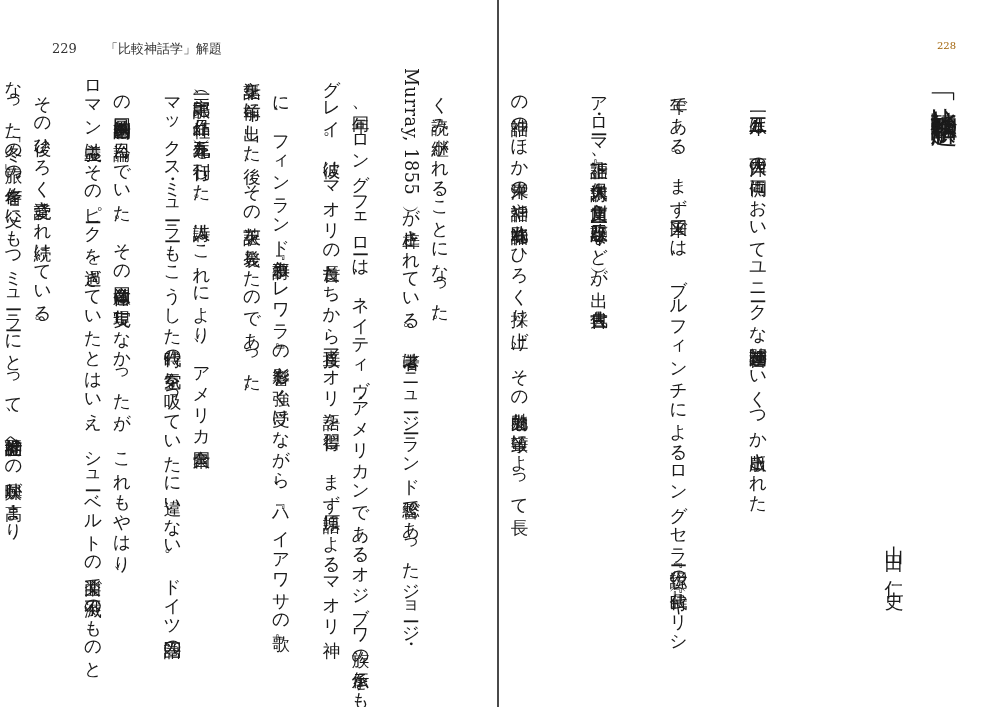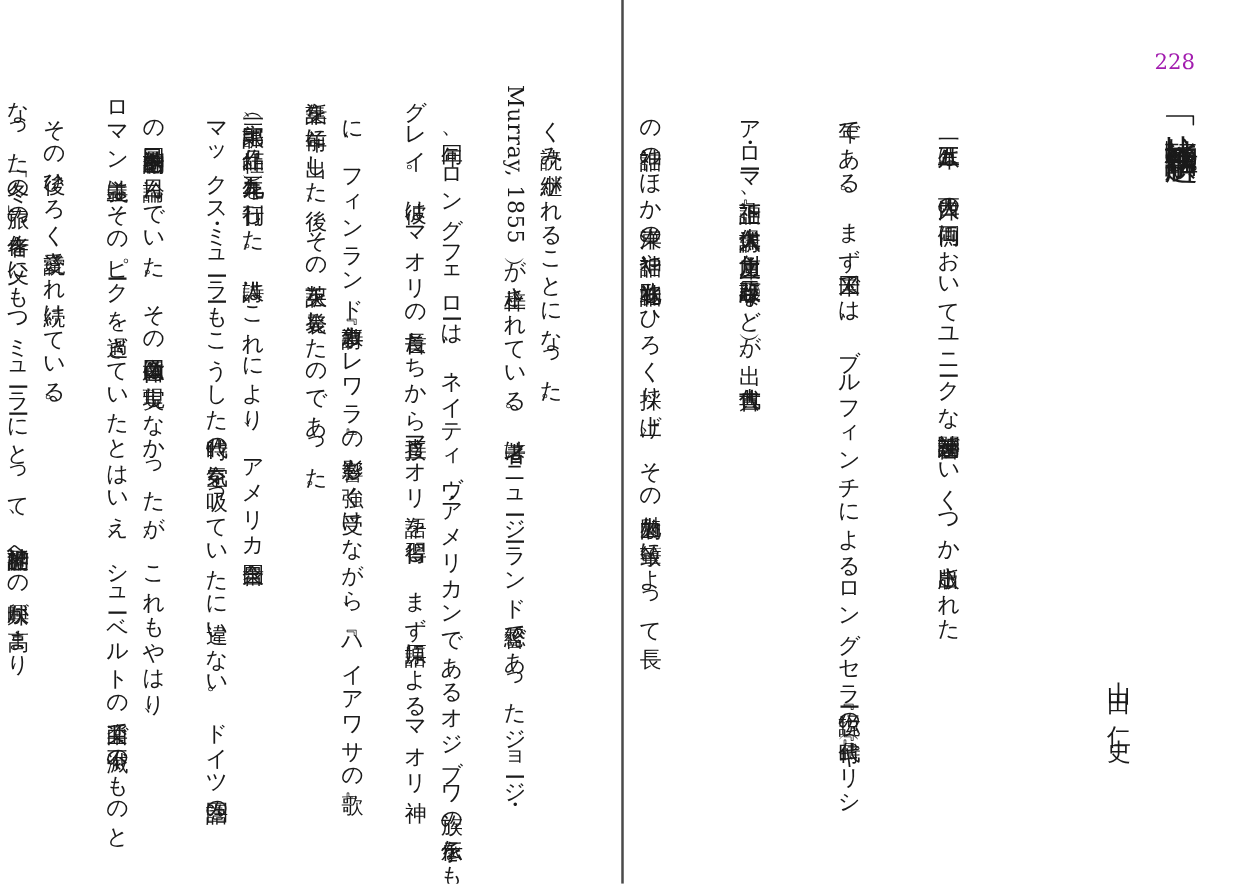--- a/index.html
+++ b/index.html
@@ -7,40 +7,44 @@
          font-family: "DejaVu Serif", "Liberation Serif", serif; color: #1a1a1a; }
   .spread { position: absolute; left: 0; top: 0; width: 1000px; height: 707px; background: #fff; }
   .gutter { position: absolute; left: 497px; top: 0; width: 2px; height: 707px; background: #4a4a4a; }
   .page { position: absolute; top: 0; height: 707px; }
   .page-left { left: 0; width: 497px; }
   .page-right { left: 499px; width: 501px; }
 
   .running-head { position: absolute; top: 40px; font-size: 13px; color: #333; white-space: nowrap; }
   .page-left .running-head { left: 52px; }
   .page-left .running-head .num { margin-right: 24px; }
-  .page-right .page-num { position: absolute; top: 40px; right: 44px; font-size: 17px; color: #a21caf; }
+  .page-right .page-num { position: absolute; top: 40px; right: 44px; font-size: 10px; color: #a16207; }
 
   .vbody { position: absolute; writing-mode: vertical-rl; font-size: 17.6px;
            line-height: 26.5px; letter-spacing: 0.6px; white-space: pre; }
   .page-left .vbody { right: 20px; top: 68px; height: 560px; }
   .page-right .vbody { right: 176px; top: 84px; height: 560px; }
 
   .vbody .col { display: block; }
 
   .article-title { position: absolute; right: 38px; top: 84px; writing-mode: vertical-rl;
                    font-size: 27px; letter-spacing: 2px; white-space: nowrap; }
   .author { position: absolute; right: 92px; top: 530px; writing-mode: vertical-rl;
             font-size: 19px; letter-spacing: 10px; white-space: nowrap; }
 </style>
 </head>
 <body>
 
 <div class="spread">
 
   <div class="page page-left">
+    <div class="running-head">
+      <span class="num">229</span>
+      <span>「比較神話学」解題</span>
+    </div>
     <div class="vbody">
       <span class="col">Murray, 1855）が上梓されている。著者はニュージーランド総督であったジョージ・</span>
       <span class="col">グレイ。彼はマオリの首長たちから直接マオリ語を習得し、まず原語によるマオリ神</span>
       <span class="col">話集を前年に出した後、その英訳を発表したのであった。</span>
       <span class="col">　マックス・ミューラーもこうした時代の空気を吸っていたに違いない。ドイツ語圏の</span>
       <span class="col">ロマン主義はそのピークを過ぎていたとはいえ、シューベルトの楽曲で不滅のものと</span>
       <span class="col">なった「冬の旅」の作者を父にもつミューラーにとって、神話的世界への興味が高まり</span>
       
       
       

